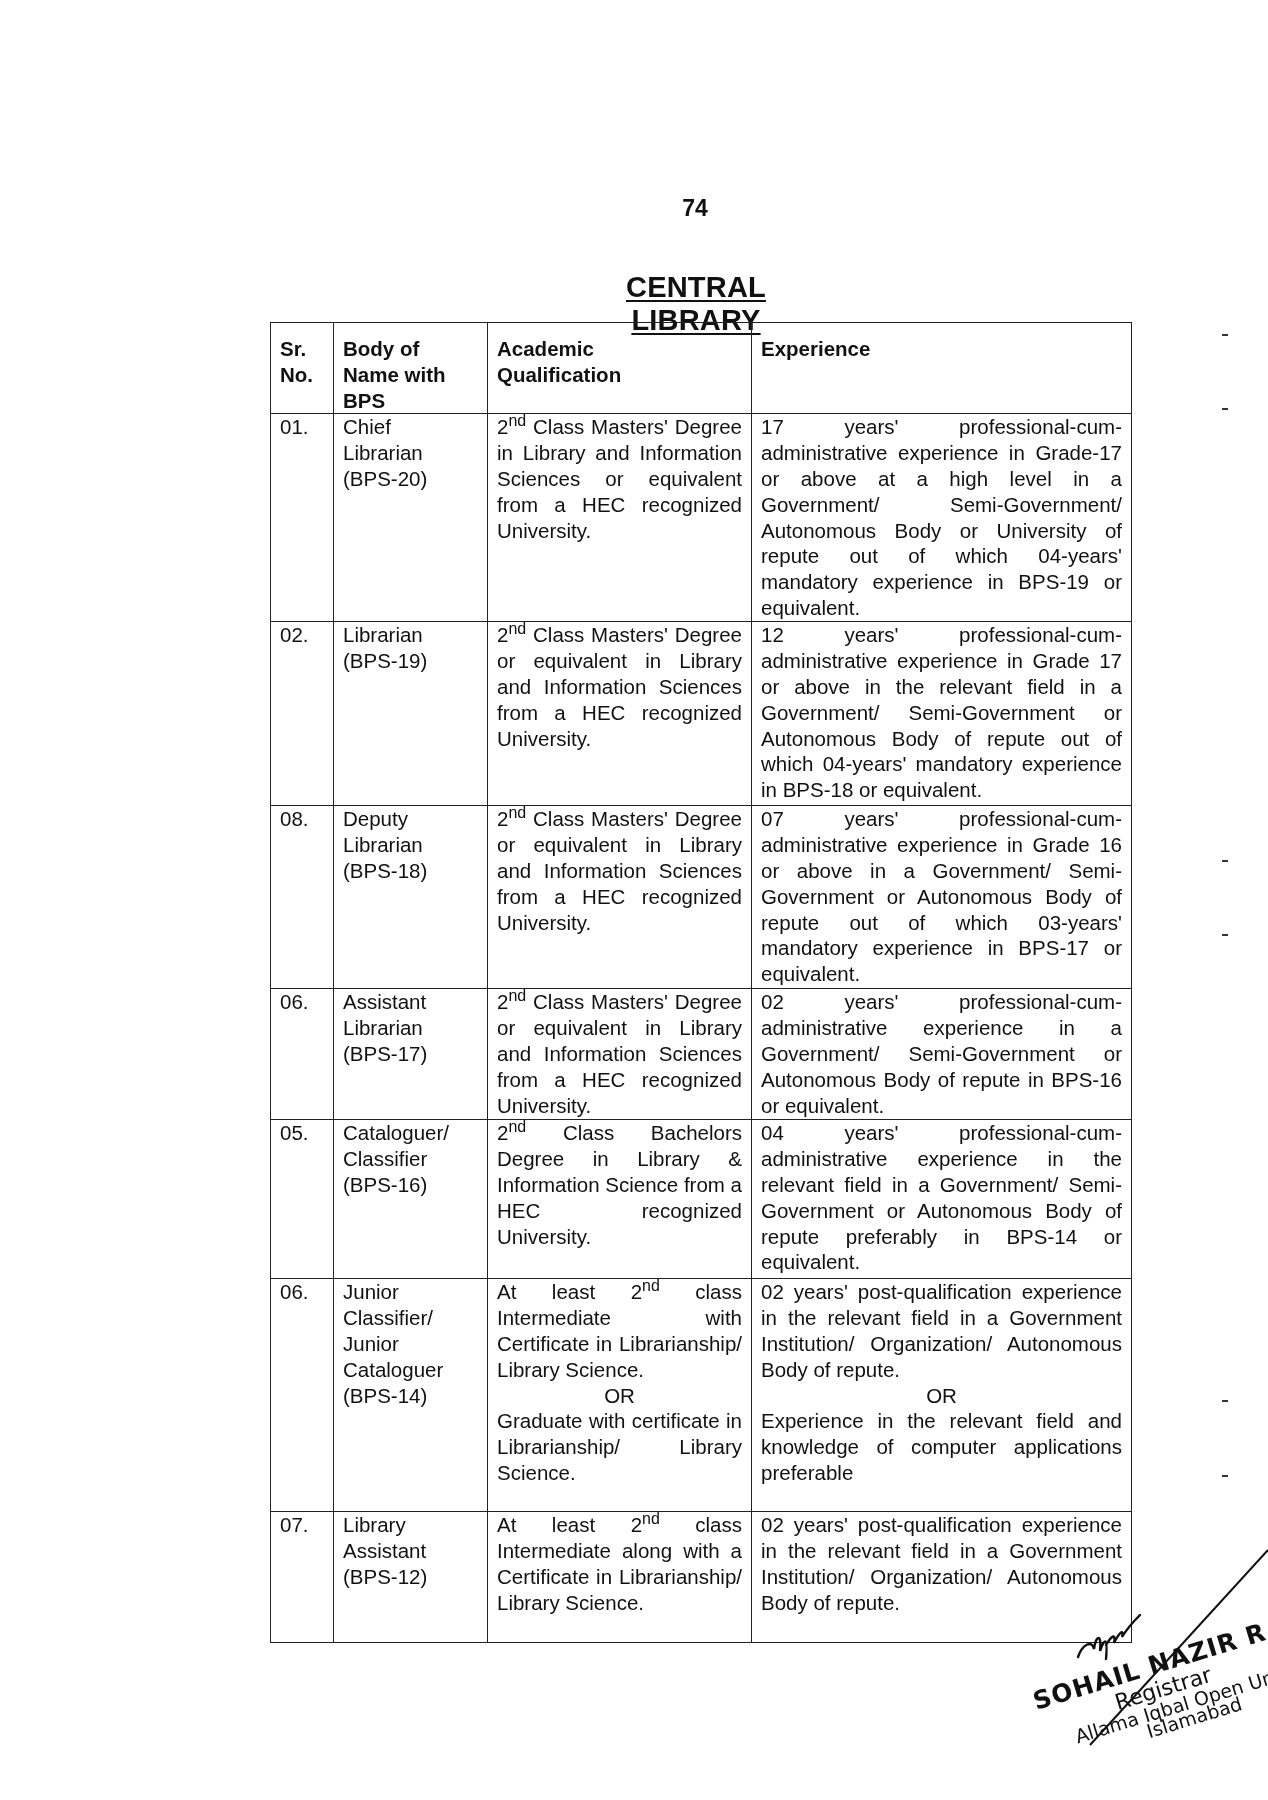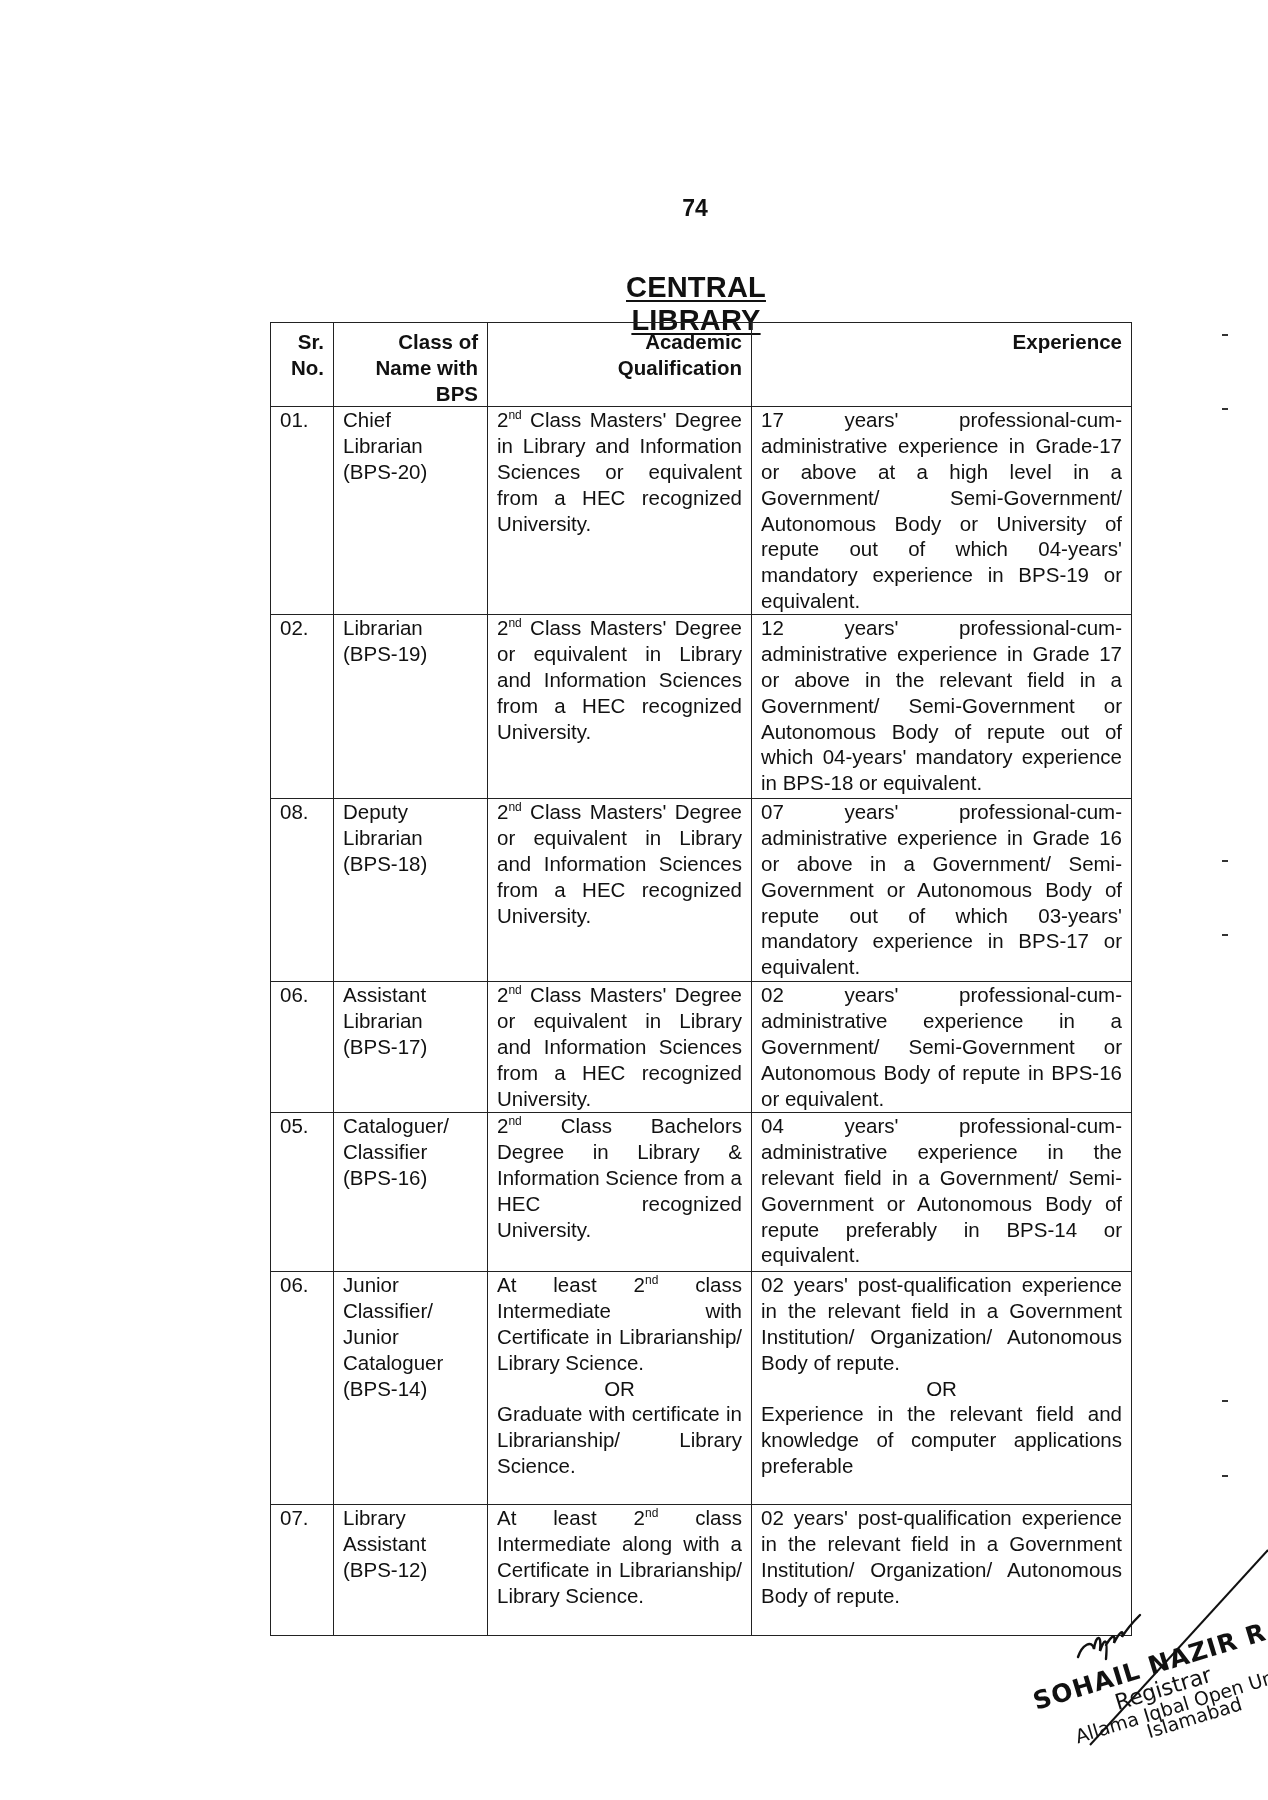--- a/index.html
+++ b/index.html
@@ -17,40 +17,40 @@
     text-decoration: underline; text-underline-offset: 3px; letter-spacing: 0.2px;
   }
   table.posts {
     position: absolute; left: 270px; top: 322px; width: 861px;
     border-collapse: collapse; table-layout: fixed;
     font-size: 20.5px; line-height: 25.8px;
   }
   table.posts td, table.posts th {
     border: 1.5px solid #222; vertical-align: top; padding: 0 9px 0 9px;
   }
-  table.posts th { font-weight: bold; text-align: right; padding-top: 6px; }
+  table.posts th { font-weight: bold; text-align: left; padding-top: 13px; }
   col.c-sr { width: 63px; }
   col.c-name { width: 154px; }
   col.c-qual { width: 264px; }
   col.c-exp { width: 380px; }
   tr.hdr { height: 77px; }
   tr.r1 { height: 208px; padding-left: 33px; }
   tr.r2 { height: 184px; }
   tr.r3 { height: 183px; }
   tr.r4 { height: 131px; }
   tr.r5 { height: 159px; }
   tr.r6 { height: 233px; }
   tr.r7 { height: 131px; }
   td.sr { padding-left: 8px; padding-top: 1px; }
   td.name { padding-left: 9px; padding-top: 1px; }
   td.qual, td.exp { text-align: justify; padding-top: 1px; }
   td.exp { padding-right: 12px; }
   .para { display: block; text-align: justify; text-align-last: left; }
   .or { display: block; text-align: center; }
-  sup { font-size: 12px; line-height: 0; vertical-align: 8px; }
+  sup { font-size: 16px; line-height: 0; vertical-align: 8px; }
   .line { display: block; }
   .margin-mark {
     position: absolute; width: 6px; height: 2px; background: #333; left: 1222px;
   }
   .signature {
     position: absolute; left: 1070px; top: 1605px; width: 90px; height: 70px;
   }
   .stamp {
     position: absolute; left: 1030px; top: 1690px; transform-origin: 0 0;
     transform: rotate(-17deg); font-family: "DejaVu Sans", sans-serif; color: #111;
@@ -74,21 +74,21 @@
       <col class="c-qual">
       <col class="c-exp">
   </colgroup>
   <tbody>
       <tr class="hdr">
     <th>
       <span class="line">Sr.</span>
       <span class="line">No.</span>
     </th>
     <th>
-      <span class="line">Class of</span>
+      <span class="line">Body of</span>
       <span class="line">Name with</span>
       <span class="line">BPS</span>
     </th>
     <th>
       <span class="line">Academic</span>
       <span class="line">Qualification</span>
     </th>
     <th>Experience</th>
   </tr>
 

